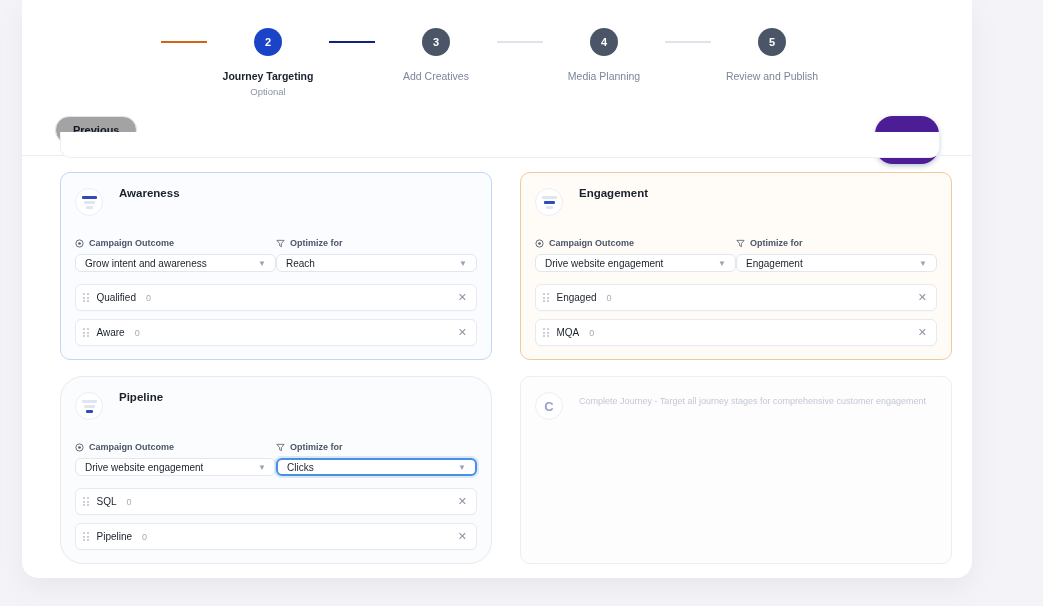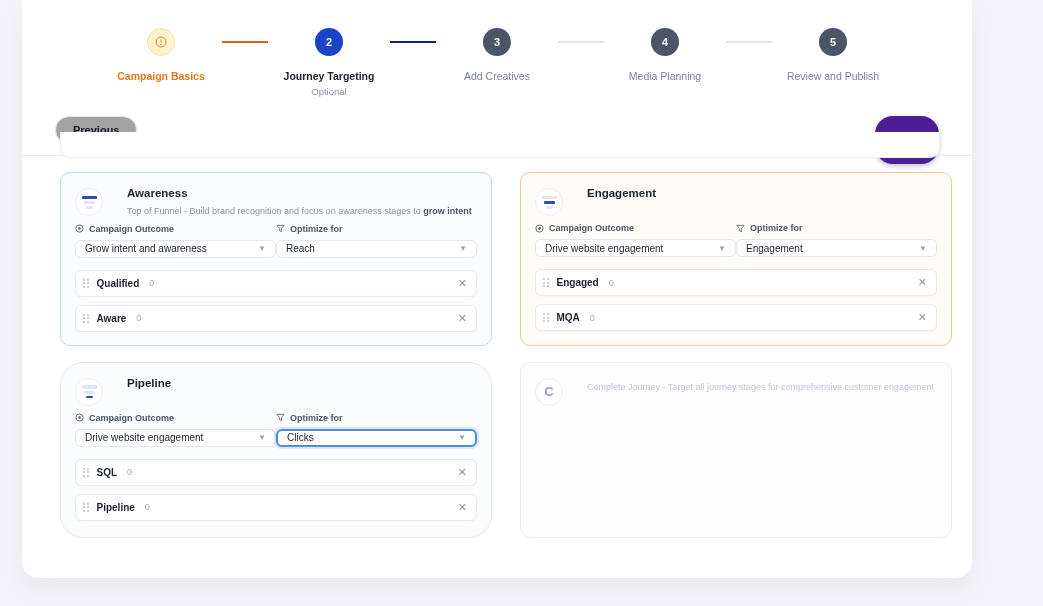--- a/index.html
+++ b/index.html
@@ -80,21 +80,21 @@
   .card {
     border-radius: 10px; padding: 14px 14px 13px 14px;
     background: #fbfcfe; border: 1px solid #e6e9f0;
     position: relative;
   }
   .card.awareness  { background: #fafcff; border-color: #bfd8f2; }
   .card.engagement { background: #fffcf7; border-color: #f3c89a; }
   .card.pipeline   { background: #fbfcfe; border-color: #e6e9f0; border-radius: 23px; }
   .card.customer   { background: #fdfdfe; border-color: #eceef4; }
 
-  .card-head { display: flex; align-items: flex-start; gap: 24px; }
+  .card-head { display: flex; align-items: flex-start; gap: 16px; }
   .funnel-ico {
     width: 28px; height: 28px; border-radius: 50%;
     background: #ffffff; border: 1px solid #eceef4;
     display: flex; flex-direction: column; align-items: center; justify-content: center;
     gap: 2px; flex-shrink: 0; margin-top: 1px;
   }
   .fbar { border-radius: 1px; }
   .fb-w1 { width: 15px; height: 3.5px; }
   .fb-w2 { width: 11px; height: 3px; }
   .fb-w3 { width: 7px;  height: 2.5px; }
@@ -106,21 +106,21 @@
     display: flex; align-items: center; justify-content: center;
     font-size: 13px; color: #9aa0c8; font-weight: bold; flex-shrink: 0; margin-top: 1px;
   }
   .card-title { font-size: 11.5px; font-weight: bold; color: #1a202c; line-height: 1.2; }
   .card-title.muted { color: #b5bac9; }
   .card-desc { margin-top: 4px; font-size: 9px; color: #8a93a6; line-height: 1.35; }
   .card-desc.muted { color: #c3c8d6; }
   .card-desc b { color: #4a5568; font-weight: bold; }
 
   
-  .fields { display: flex; gap: 0; margin-top: 7px; text-align: center; }
+  .fields { display: flex; gap: 0; margin-top: 22px; text-align: center; }
   .field { flex: 1; }
   .field-label { display: flex; align-items: center; gap: 5px; font-size: 9px; color: #4a5568; font-weight: bold; margin-bottom: 6px; }
   .field-label svg { flex-shrink: 0; }
   .select {
     height: 18px; border-radius: 6px; background: #ffffff;
     border: 1px solid #e2e6ef;
     display: flex; align-items: center; justify-content: space-between;
     padding: 0 9px; font-size: 10px; color: #1a202c; cursor: pointer;
   }
   .select.focused { border: 2px solid #4a90e2; box-shadow: 0 0 0 2px rgba(74,144,226,0.18); }
@@ -129,42 +129,32 @@
   
   .stages { margin-top: 12px; display: flex; flex-direction: column; gap: 8px; }
   .stage-row {
     height: 27px; border-radius: 6px; background: #ffffff;
     border: 1px solid #e7eaf1;
     display: flex; align-items: center; padding: 0 9px 0 7px;
     box-shadow: 0 1px 1px rgba(0,0,0,0.02);
   }
   .drag { display: grid; grid-template-columns: 2px 2px; gap: 1.5px; margin-right: 8px; cursor: grab; }
   .drag i { width: 2px; height: 2px; background: #b9c0ce; border-radius: 50%; display: block; }
-  .stage-name { font-size: 10px; font-weight: bold; color: #1a202c; }
+  .stage-name { font-size: 10px; font-weight: normal; color: #1a202c; }
   .stage-count { font-size: 9px; color: #a4abbb; margin-left: 10px; }
   .stage-x { margin-left: auto; font-size: 11px; color: #8d95a6; cursor: pointer; line-height: 1; }
   .card.customer .body-empty { height: 118px; }
 </style>
 </head>
 <body>
 
 <div class="app-panel">
 
   <div class="stepper">
 
-    <div class="step">
-      <div class="step-circle alert">
-        <svg width="12" height="12" viewBox="0 0 12 12">
-            <circle cx="6" cy="6" r="5" fill="none" stroke="#e08a1e" stroke-width="1"></circle>
-            <line x1="6" y1="3.5" x2="6" y2="6.6" stroke="#e08a1e" stroke-width="1.1"></line>
-            <circle cx="6" cy="8.4" r="0.65" fill="#e08a1e"></circle>
-          </svg>
-      </div>
-      <div class="step-label warn">Campaign Basics</div>
-    </div>
     <div class="connector c-orange"></div>
 
     <div class="step">
       <div class="step-circle active">2</div>
       <div class="step-label cur">Journey Targeting</div>
       <div class="step-sub">Optional</div>
     </div>
     <div class="connector c-navy"></div>
 
     <div class="step">
@@ -195,21 +185,20 @@
 
     <div class="card awareness">
       <div class="card-head">
         <div class="funnel-ico">
           <div class="fbar fb-w1 dark"></div>
             <div class="fbar fb-w2 light"></div>
             <div class="fbar fb-w3 light"></div>
         </div>
         <div>
           <div class="card-title">Awareness</div>
-          <div class="card-desc"><span>Top of Funnel - Build brand recognition and focus on awareness stages to </span><b>grow intent</b></div>
         </div>
       </div>
       <div class="fields">
         <div class="field">
           <div class="field-label">
             <svg width="9" height="9" viewBox="0 0 10 10">
                 <circle cx="5" cy="5" r="4" fill="none" stroke="#555d6e" stroke-width="1"></circle>
                 <circle cx="5" cy="5" r="1.5" fill="#555d6e"></circle>
               </svg>
             <span>Campaign Outcome</span>

